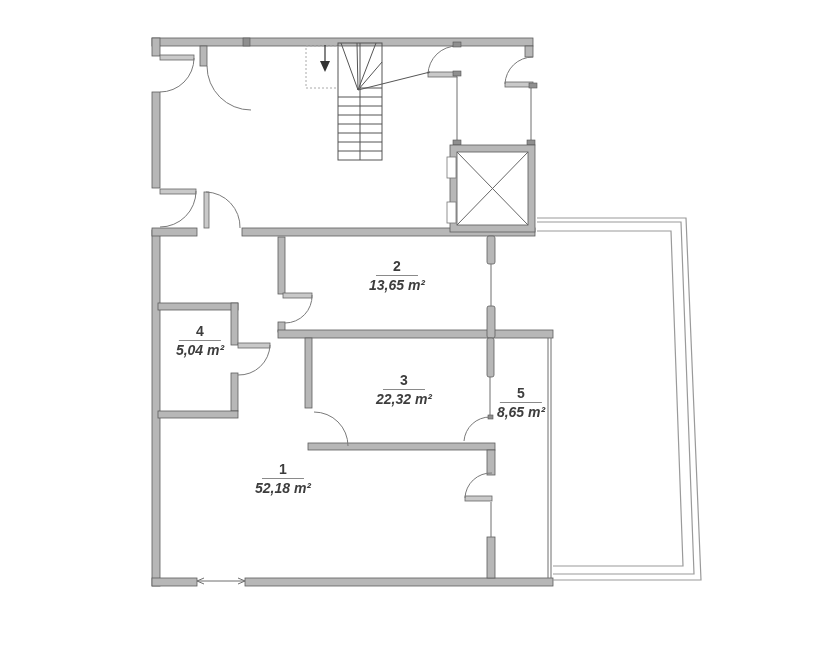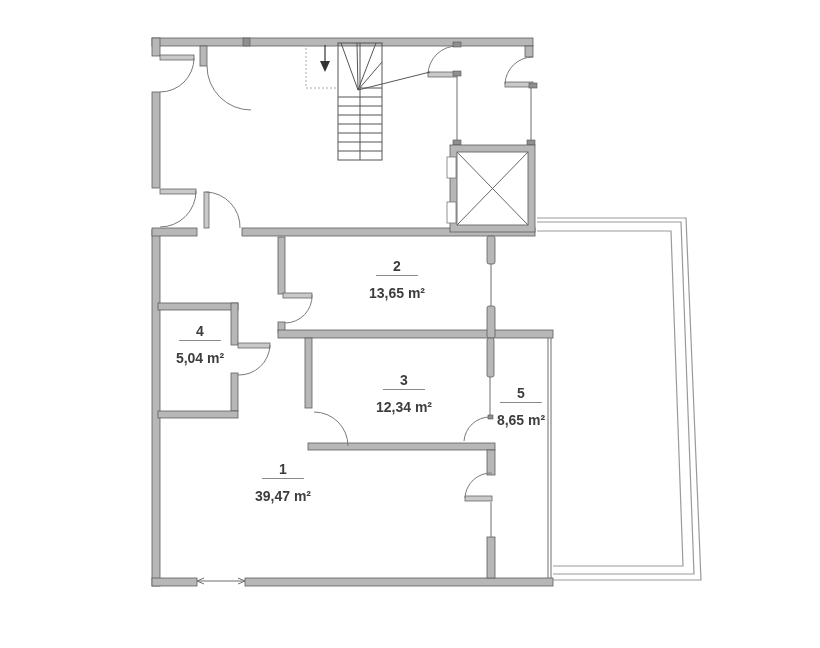--- a/index.html
+++ b/index.html
@@ -10,21 +10,21 @@
   .leaf{fill:#c9c9c9;stroke:#666;stroke-width:0.8;}
   .cap{fill:#8f8f8f;stroke:#555;stroke-width:0.6;}
   .tl{stroke:#6f6f6f;stroke-width:1;fill:none;}
   .arc{stroke:#7a7a7a;stroke-width:1;fill:none;}
   .st{stroke:#555;stroke-width:1;fill:none;}
   .terr{stroke:#9a9a9a;stroke-width:1.2;fill:none;}
   .room-label{position:absolute;transform:translateX(-50%);text-align:center;
               color:#3d3d3d;font-weight:bold;line-height:1.15;}
   .room-number{display:inline-block;font-size:14px;padding:0 17px 1px 17px;
                border-bottom:1.5px solid #8a8a8a;}
-  .room-area{font-size:14px;margin-top:9px;white-space:nowrap;}
+  .room-area{font-size:14px;margin-top:1px;white-space:nowrap;font-style:italic;}
 </style>
 </head>
 <body>
 
 <div id="plan">
   <svg width="820" height="648" viewBox="0 0 820 648">
 
     <g>
       <rect class="w" x="152" y="38" width="381" height="8"></rect>
       <rect class="w" x="525" y="46" width="8" height="11"></rect>
@@ -148,29 +148,29 @@
 
     <g>
       <polyline class="terr" points="537,218 686,218 701,580 553,580"></polyline>
       <polyline class="terr" points="537,222 681,222 694,574 553,574"></polyline>
       <polyline class="terr" points="537,231 671,231 683,566 553,566"></polyline>
     </g>
   </svg>
 
   <div class="room-label" style="left:283px;top:460px;">
     <div class="room-number">1</div>
-    <div class="room-area">39,47 m²</div>
+    <div class="room-area">52,18 m²</div>
   </div>
   <div class="room-label" style="left:397px;top:257px;">
     <div class="room-number">2</div>
     <div class="room-area">13,65 m²</div>
   </div>
   <div class="room-label" style="left:404px;top:371px;">
     <div class="room-number">3</div>
-    <div class="room-area">12,34 m²</div>
+    <div class="room-area">22,32 m²</div>
   </div>
   <div class="room-label" style="left:200px;top:322px;">
     <div class="room-number">4</div>
     <div class="room-area">5,04 m²</div>
   </div>
   <div class="room-label" style="left:521px;top:384px;">
     <div class="room-number">5</div>
     <div class="room-area">8,65 m²</div>
   </div>
 </div>

